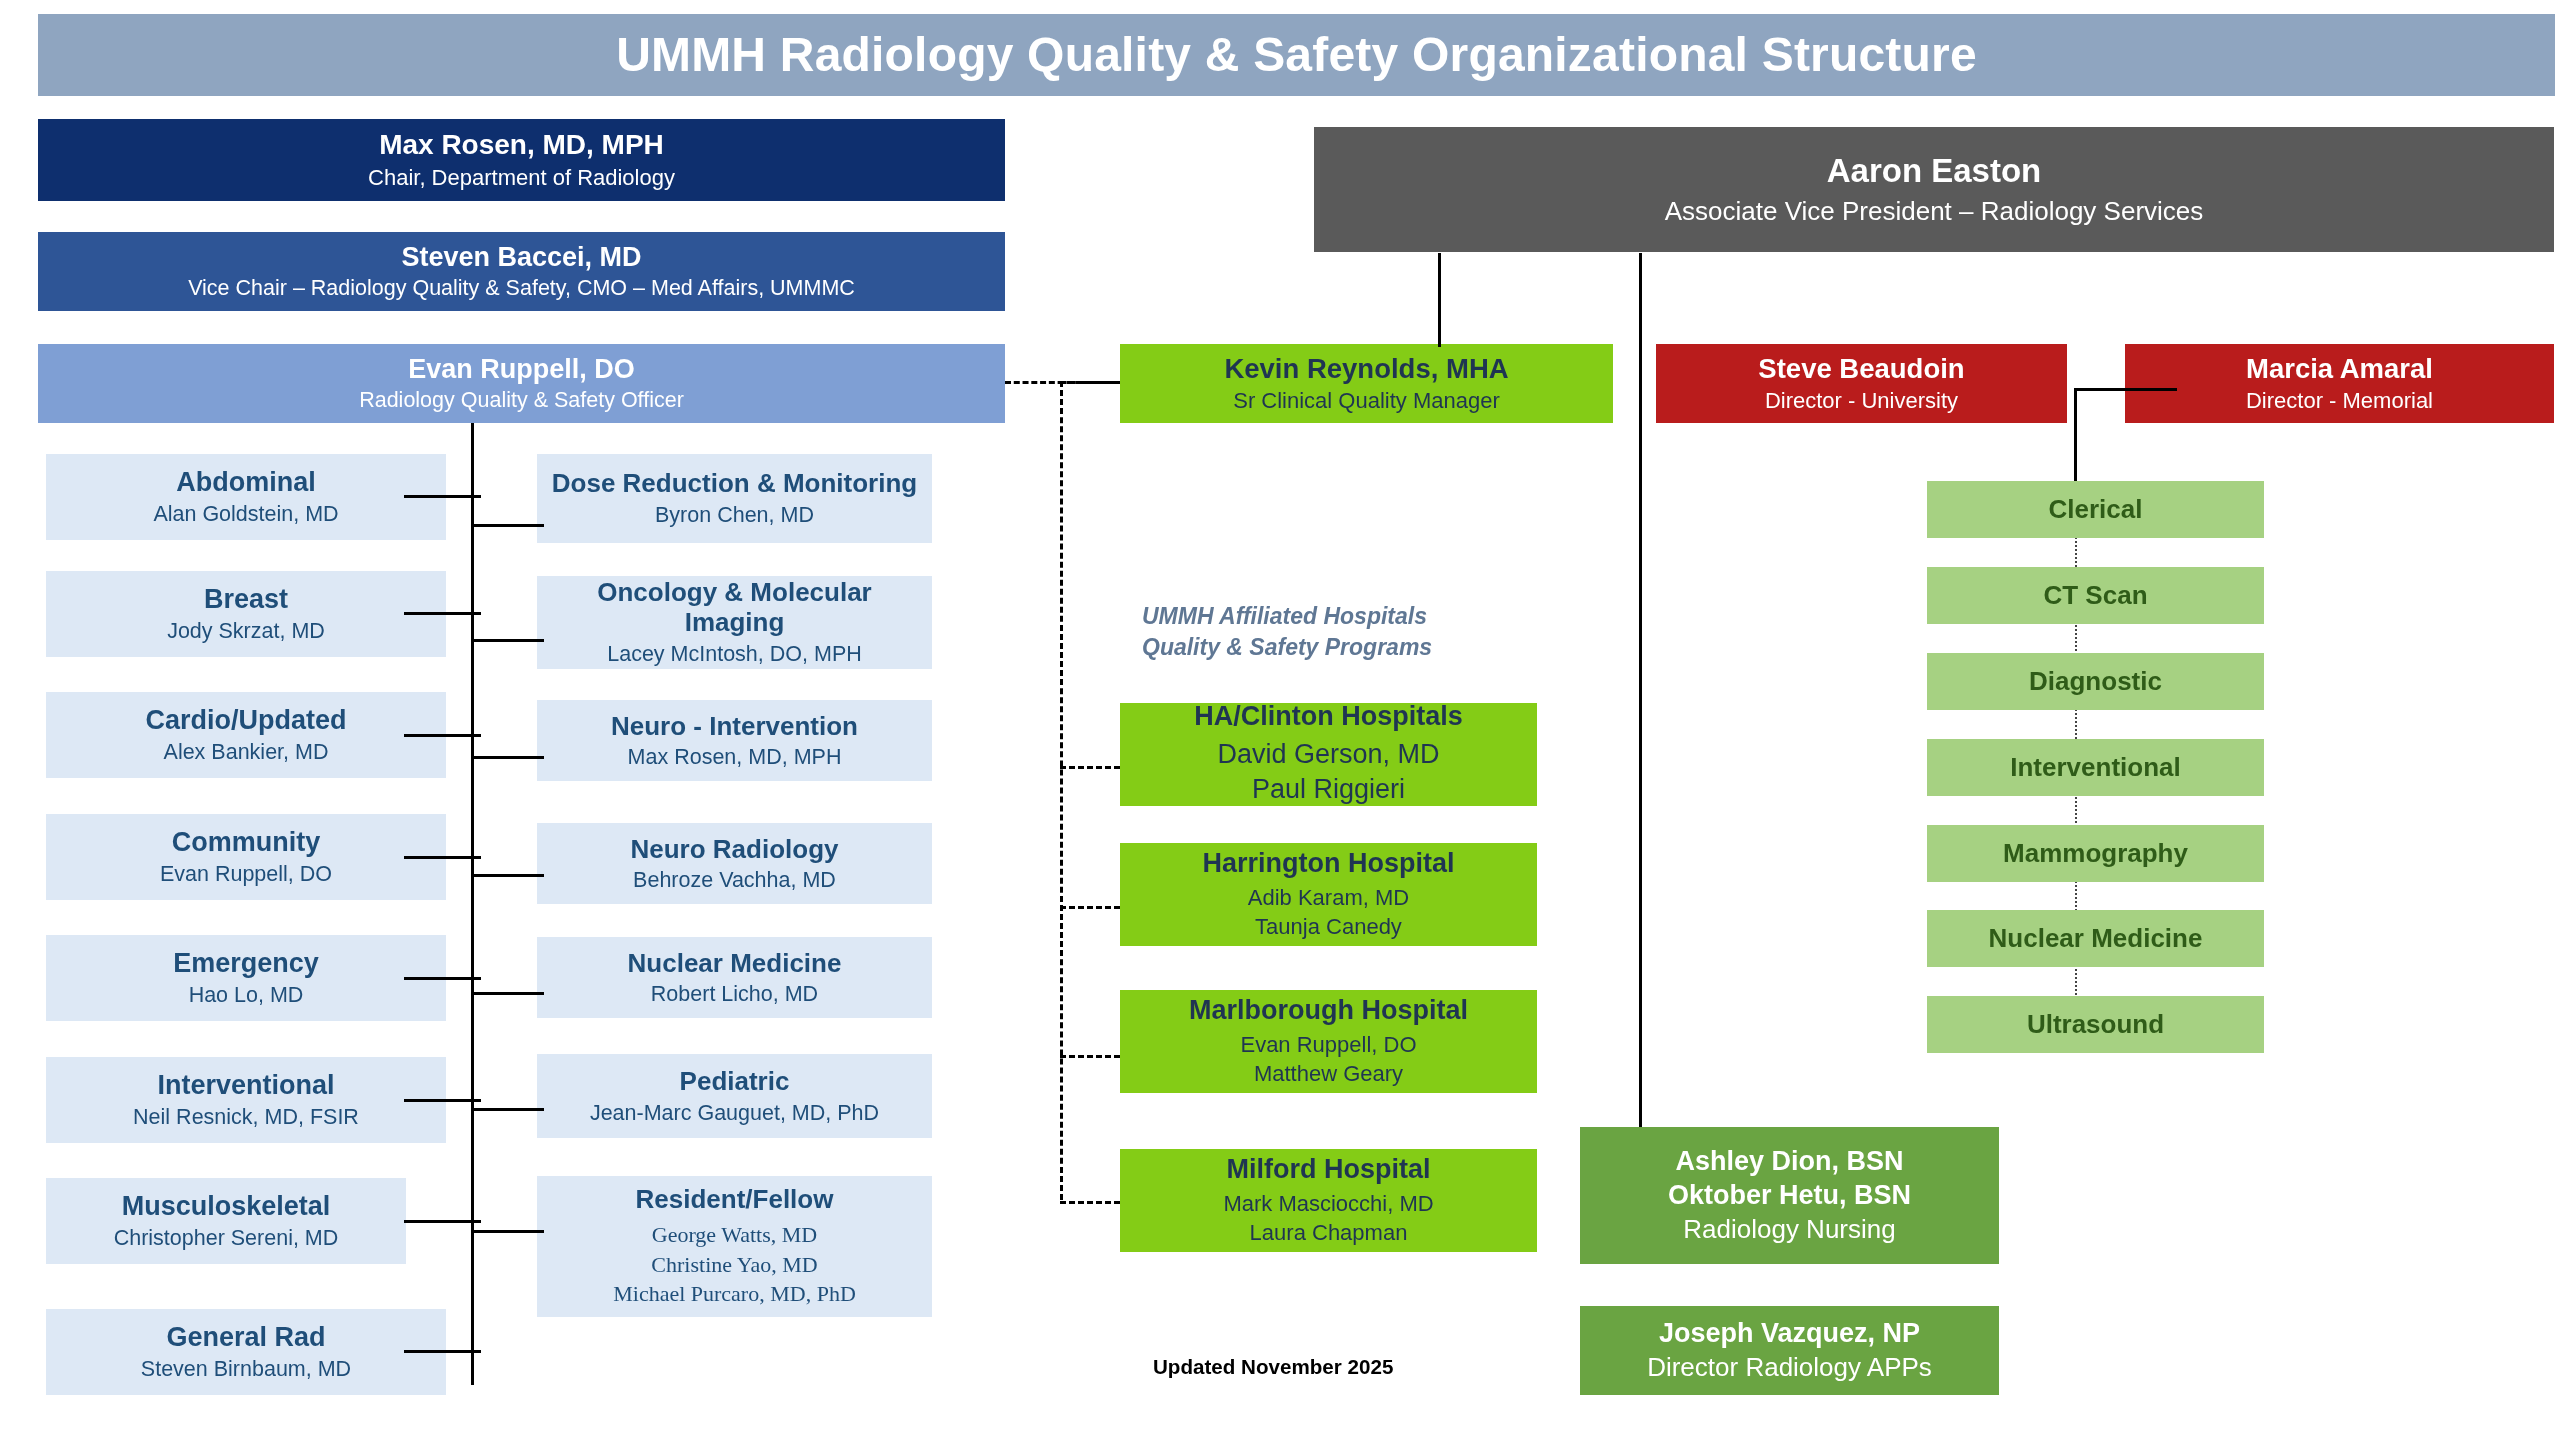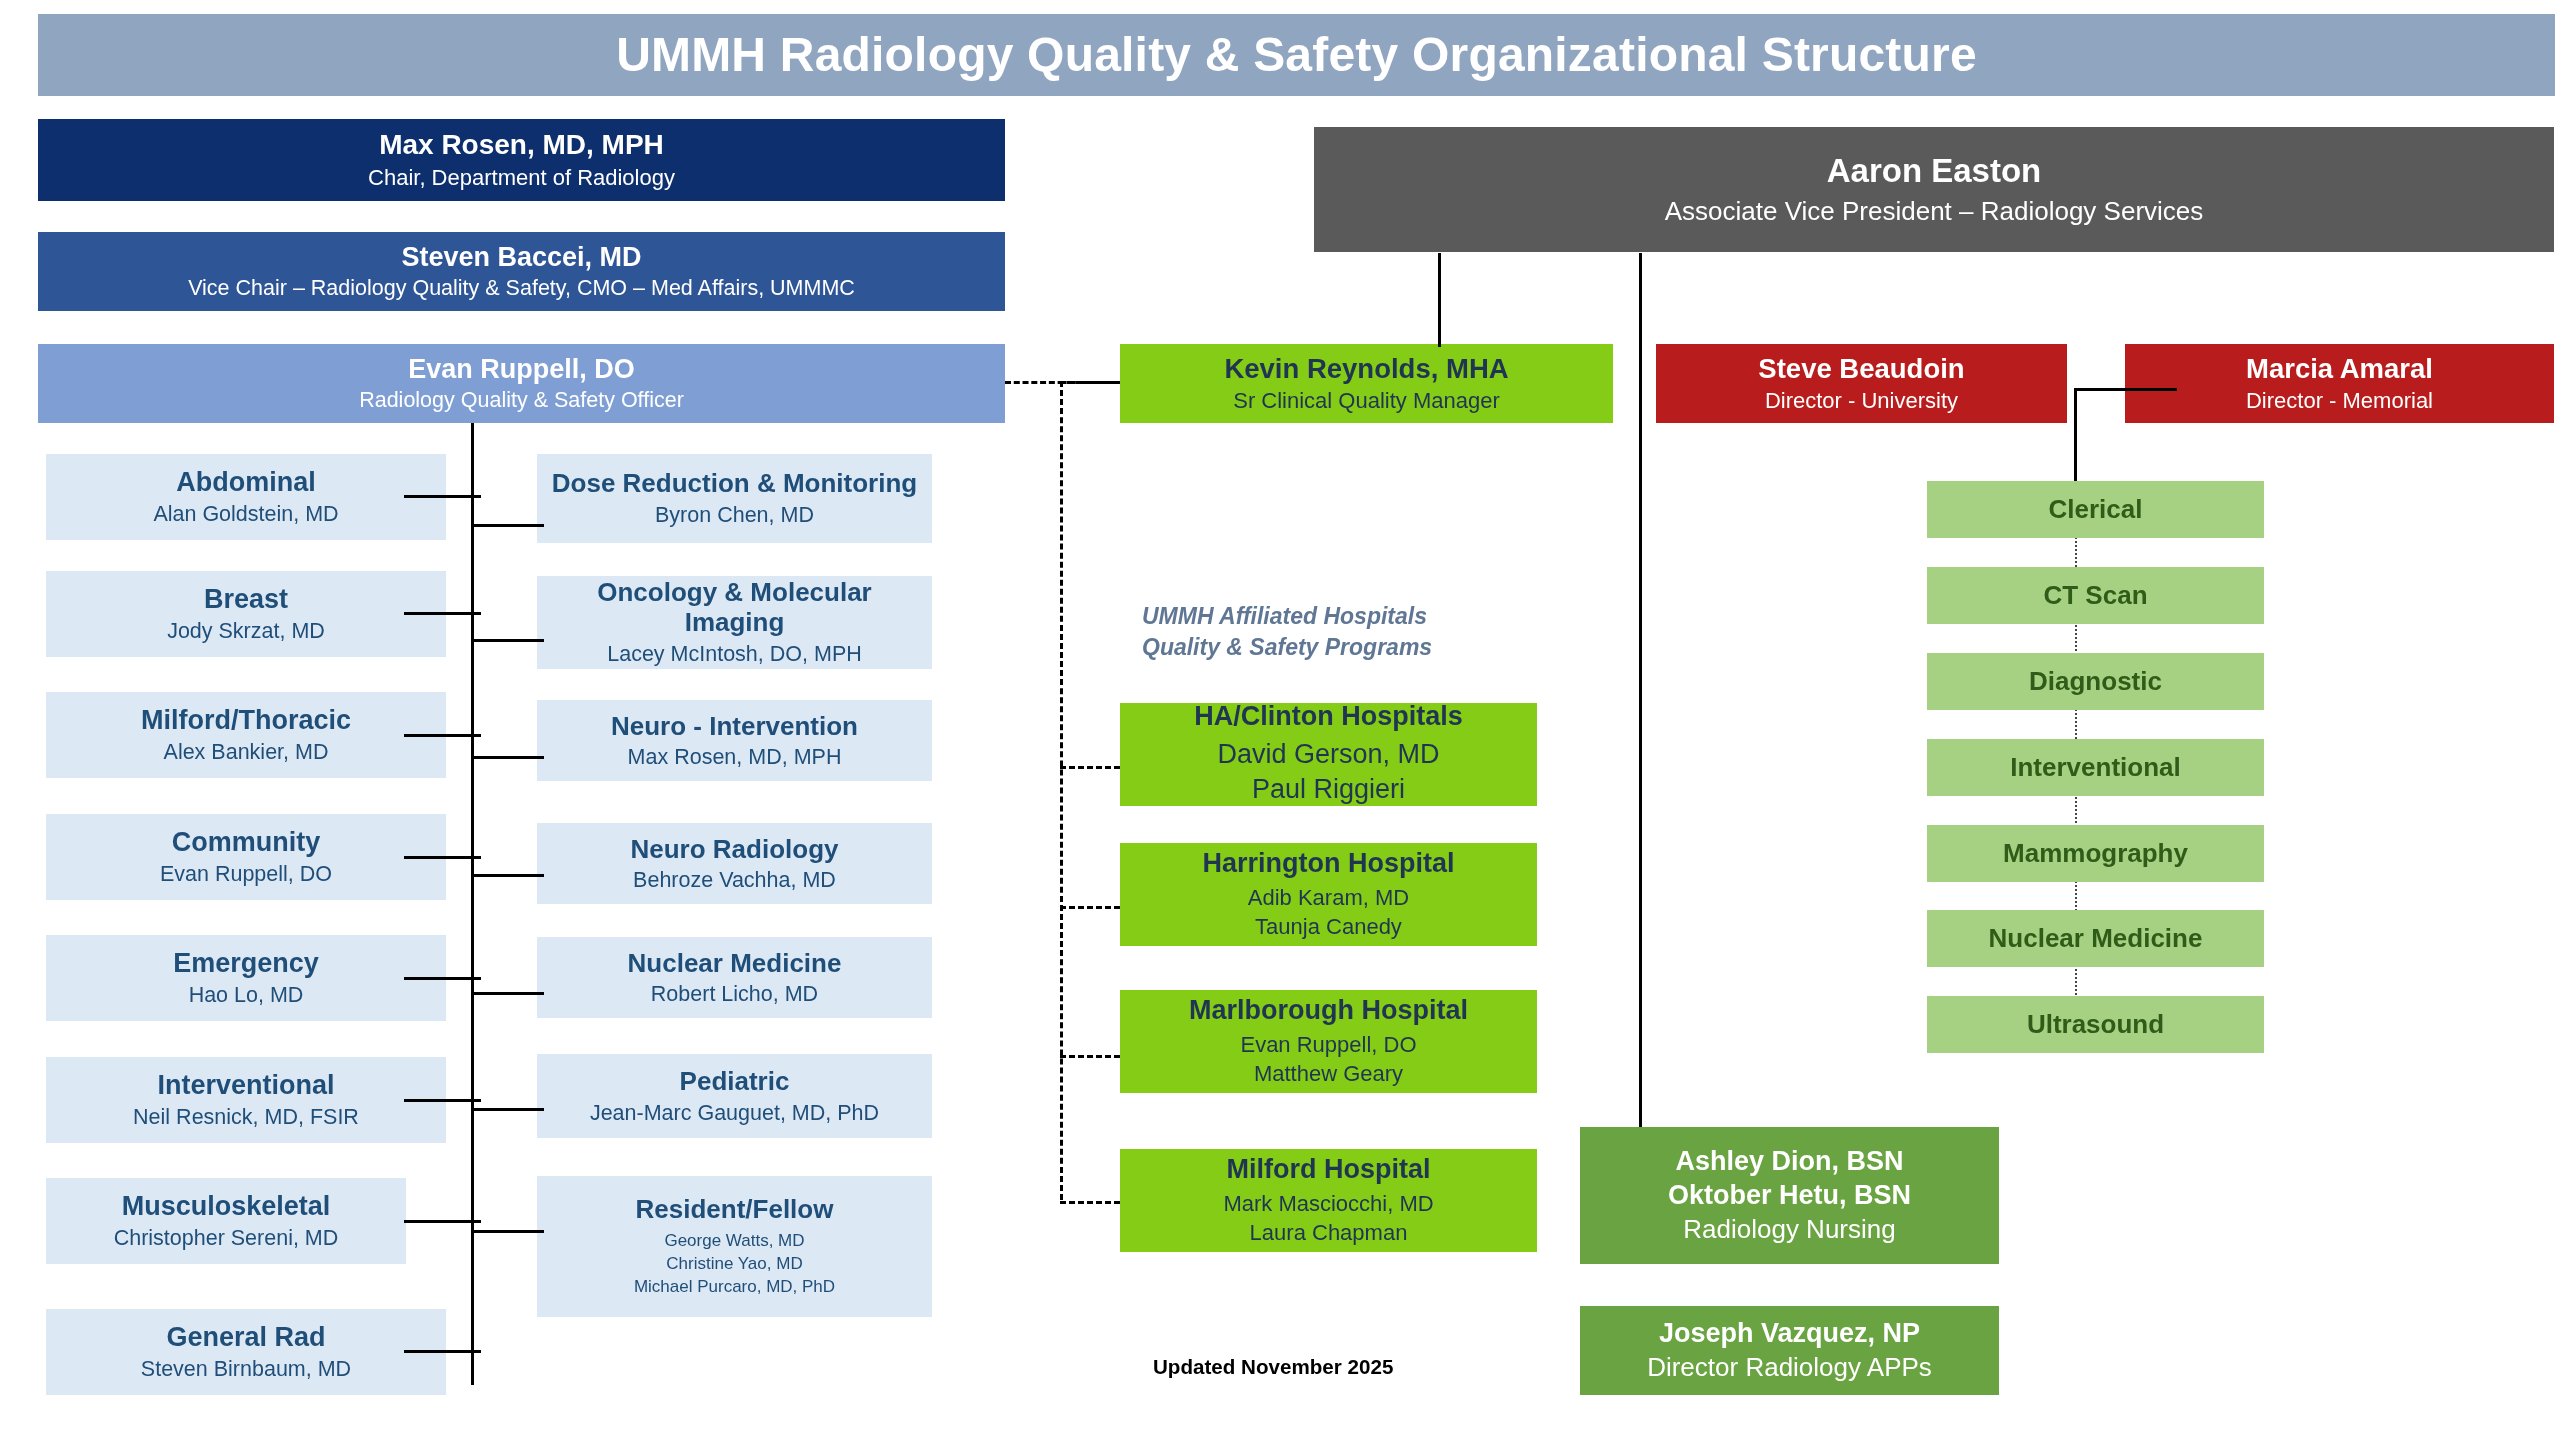--- a/index.html
+++ b/index.html
@@ -131,21 +131,21 @@
   </div>
   <div class="line hline" style="left:404px; top:495px; width:77px;"></div>
 
   <div class="box paleblue" style="left:46px; top:571px; width:400px; height:86px;">
     <div class="n" style="font-size:27px;">Breast</div>
     <div class="r" style="font-size:21.5px; margin-top:3.4px;">Jody Skrzat, MD</div>
   </div>
   <div class="line hline" style="left:404px; top:612px; width:77px;"></div>
 
   <div class="box paleblue" style="left:46px; top:692px; width:400px; height:86px;">
-    <div class="n" style="font-size:27px;">Milford/Thoracic</div>
+    <div class="n" style="font-size:27px;">Cardio/Updated</div>
     <div class="r" style="font-size:21.5px; margin-top:3.4px;">Alex Bankier, MD</div>
   </div>
   <div class="line hline" style="left:404px; top:734px; width:77px;"></div>
 
   <div class="box paleblue" style="left:46px; top:814px; width:400px; height:86px;">
     <div class="n" style="font-size:27px;">Community</div>
     <div class="r" style="font-size:21.5px; margin-top:3.4px;">Evan Ruppell, DO</div>
   </div>
   <div class="line hline" style="left:404px; top:856px; width:77px;"></div>
 
@@ -204,21 +204,21 @@
   <div class="line hline" style="left:471px; top:992px; width:73px;"></div>
 
   <div class="box paleblue" style="left:537px; top:1054px; width:395px; height:84px;">
     <div class="n" style="font-size:26px;">Pediatric</div>
     <div class="r" style="font-size:21.5px; margin-top:3.4px;">Jean-Marc Gauguet, MD, PhD</div>
   </div>
   <div class="line hline" style="left:471px; top:1108px; width:73px;"></div>
 
   <div class="box paleblue" style="left:537px; top:1176px; width:395px; height:141px;">
     <div class="n" style="font-size:26px;">Resident/Fellow</div>
-    <div class="r" style="font-size:17px; margin-top:5.2px; line-height:1.35; white-space:pre-line;">George Watts, MD
+    <div class="r" style="font-size:22px; margin-top:5.2px; line-height:1.35; white-space:pre-line;font-family:Liberation Serif, serif;">George Watts, MD
 Christine Yao, MD
 Michael Purcaro, MD, PhD</div>
   </div>
   <div class="line hline" style="left:471px; top:1230px; width:73px;"></div>
 
   <div class="dash-h" style="left:1005px; top:381px; width:120px;"></div>
   <div class="dash-v" style="left:1060px; top:381px; height:819px;"></div>
   <div class="dash-h" style="left:1060px; top:381px; width:60px;"></div>
 
   <div class="box steel" style="left:1120px; top:344px; width:493px; height:79px;">

